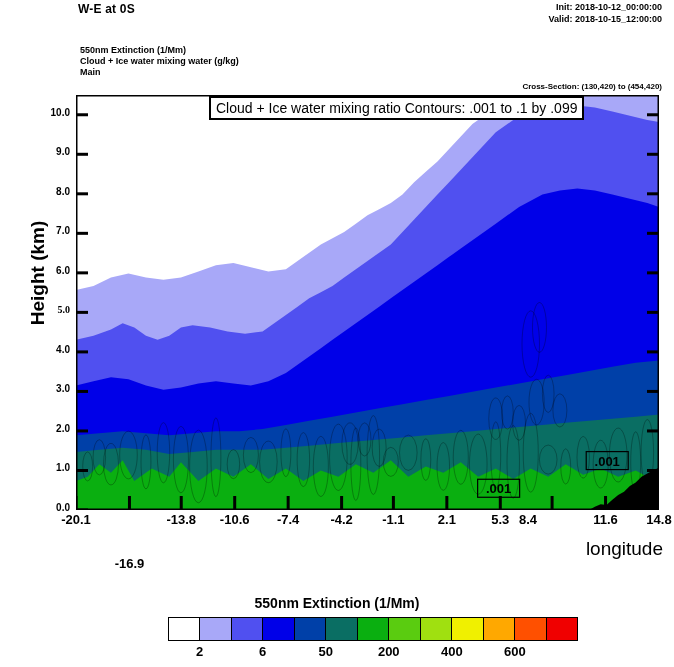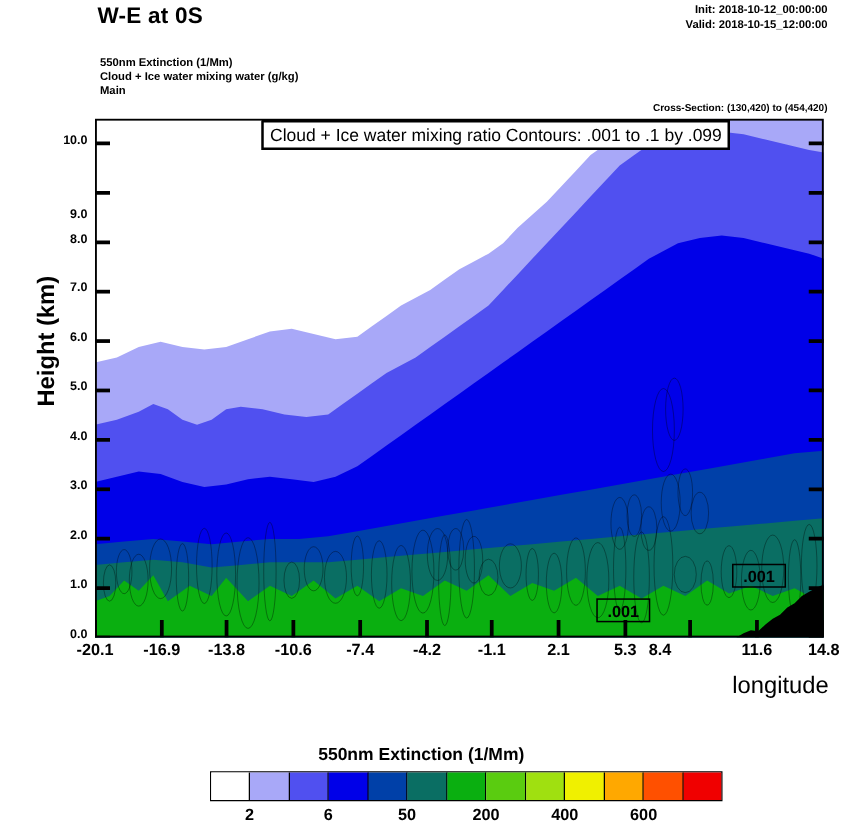--- a/index.html
+++ b/index.html
@@ -3,21 +3,21 @@
 <meta charset="utf-8">
 <title>W-E Cross Section</title>
 <style>
   html,body{margin:0;padding:0;}
   body{
     width:674px;height:667px;background:#ffffff;
     font-family:"Liberation Sans",sans-serif;
     color:#000;overflow:hidden;position:relative;
   }
   .abs{position:absolute;}
-  #main-title{left:78px;top:2px;font-size:18px;font-weight:bold;letter-spacing:.2px;}
+  #main-title{left:78px;top:2px;font-size:12px;font-weight:bold;letter-spacing:.2px;}
   #run-info{right:12px;top:1px;text-align:right;font-size:9px;font-weight:bold;line-height:12px;}
   #field-desc{left:80px;top:45px;font-size:9px;font-weight:bold;line-height:11px;}
   #xsec-info{right:12px;top:82px;font-size:8px;font-weight:bold;}
   #plot-wrap{left:76px;top:95px;width:583px;height:415px;}
   #plot-svg{display:block;width:583px;height:415px;}
   #contour-title-box{
     left:209px;top:96px;height:20px;
     border:2px solid #000;background:#fff;
     display:flex;align-items:center;padding:0 5px;
     font-size:14px;font-weight:normal;white-space:nowrap;
@@ -53,25 +53,25 @@
   <div>550nm Extinction   (1/Mm)</div>
   <div>Cloud + Ice water mixing water   (g/kg)</div>
   <div>Main</div>
 </div>
 
 <div class="abs" id="xsec-info">Cross-Section: (130,420) to (454,420)</div>
 
 <div class="abs" id="ylabel">Height (km)</div>
 <div class="abs" id="ytick-holder">
     <div class="abs ytick" style="top: 11.7619px;">10.0</div>
-    <div class="abs ytick" style="top: 51.2857px; margin-top: 20px;">9.0</div>
+    <div class="abs ytick" style="top: 51.2857px;">9.0</div>
     <div class="abs ytick" style="top: 90.8095px;">8.0</div>
     <div class="abs ytick" style="top: 130.333px;">7.0</div>
     <div class="abs ytick" style="top: 169.857px;">6.0</div>
-    <div class="abs ytick" style="top: 209.381px;">5.0</div>
+    <div class="abs ytick" style="top: 209.381px; font-family: Liberation Serif, serif;">5.0</div>
     <div class="abs ytick" style="top: 248.905px;">4.0</div>
     <div class="abs ytick" style="top: 288.429px;">3.0</div>
     <div class="abs ytick" style="top: 327.952px;">2.0</div>
     <div class="abs ytick" style="top: 367.476px;">1.0</div>
     <div class="abs ytick" style="top: 407px;">0.0</div>
   </div>
 
 <div class="abs" id="plot-wrap">
   <svg id="plot-svg" viewBox="0 0 100 100" preserveAspectRatio="none">
     <rect x="0" y="0" width="100" height="100" fill="#ffffff"></rect>
@@ -178,21 +178,21 @@
       </g>
   </svg>
 </div>
 
 <div class="abs" id="contour-title-box">
   <span>Cloud + Ice water mixing ratio Contours: .001 to .1 by .099</span>
 </div>
 
 <div class="abs" id="xtick-holder">
     <div class="abs xtick" style="left: -30px;">-20.1</div>
-    <div class="abs xtick" style="left: 23.4556px;">-16.9</div>
+    <div class="abs xtick" style="left: 23.4556px; margin-top: 44px;">-16.9</div>
     <div class="abs xtick" style="left: 75.2407px;">-13.8</div>
     <div class="abs xtick" style="left: 128.696px; text-align: center;">-10.6</div>
     <div class="abs xtick" style="left: 182.152px;">-7.4</div>
     <div class="abs xtick" style="left: 235.607px;">-4.2</div>
     <div class="abs xtick" style="left: 287.393px;">-1.1</div>
     <div class="abs xtick" style="left: 340.848px;">2.1</div>
     <div class="abs xtick" style="left: 394.304px;">5.3</div>
     <div class="abs xtick" style="left: 422px;">8.4</div>
     <div class="abs xtick" style="left: 499.544px;">11.6</div>
     <div class="abs xtick" style="left: 553px;">14.8</div>

